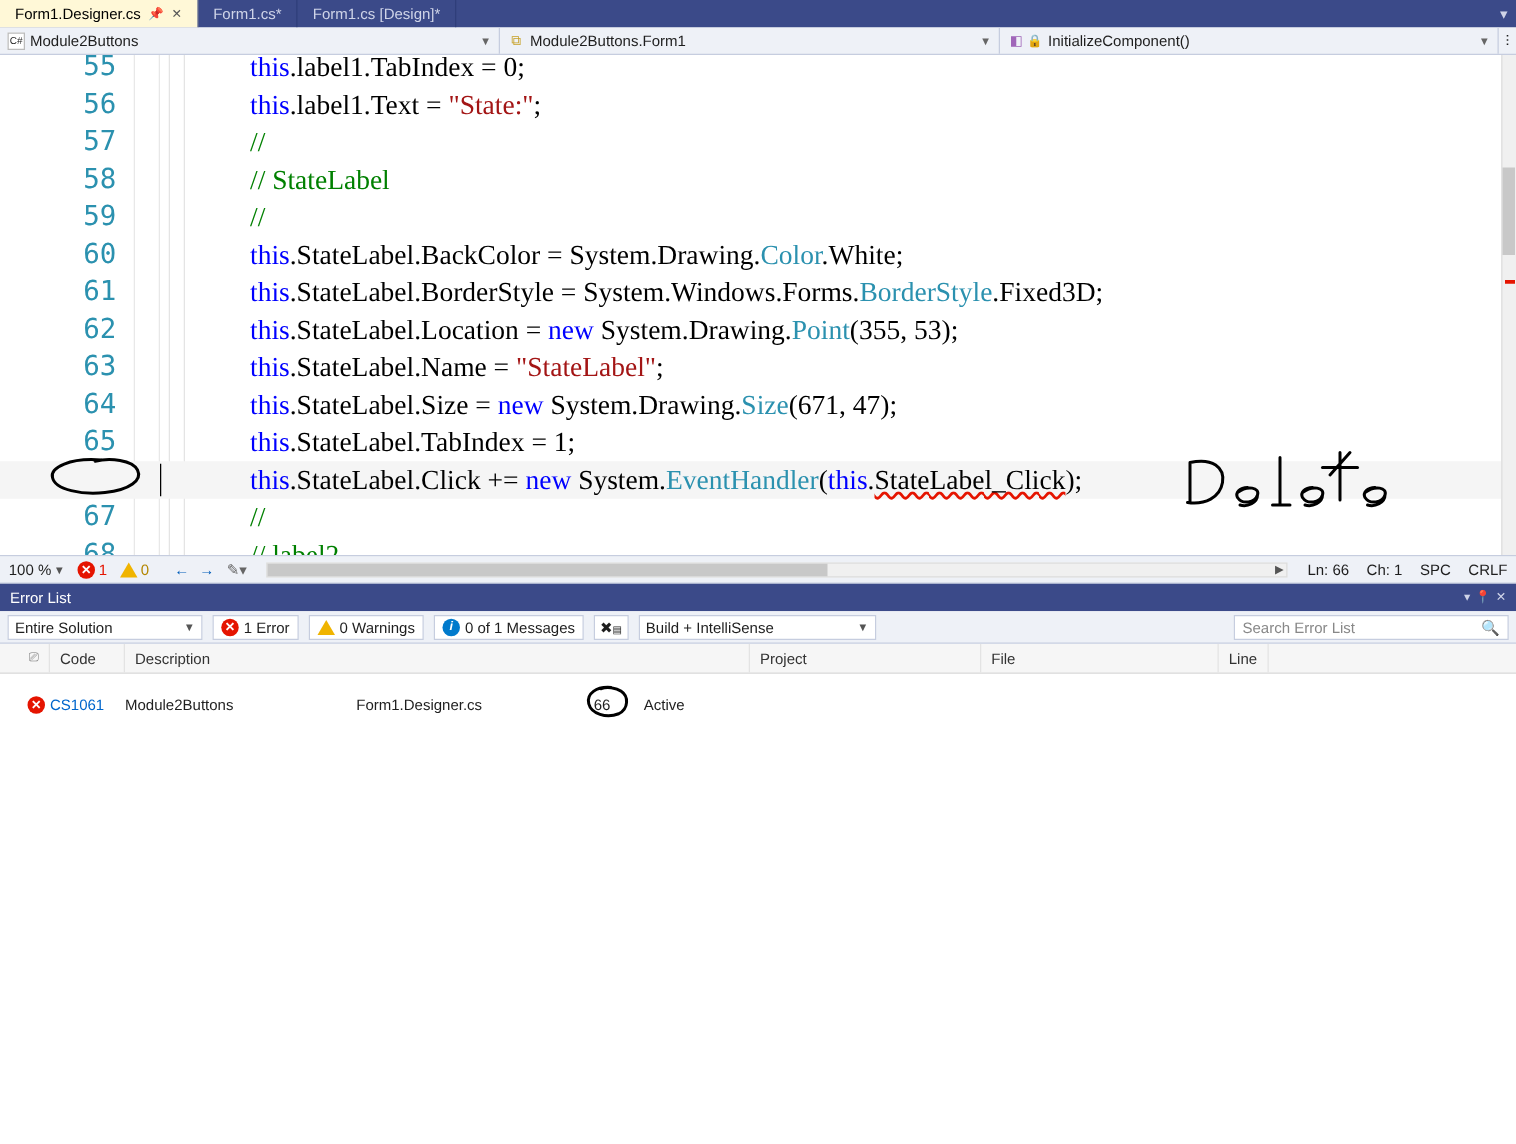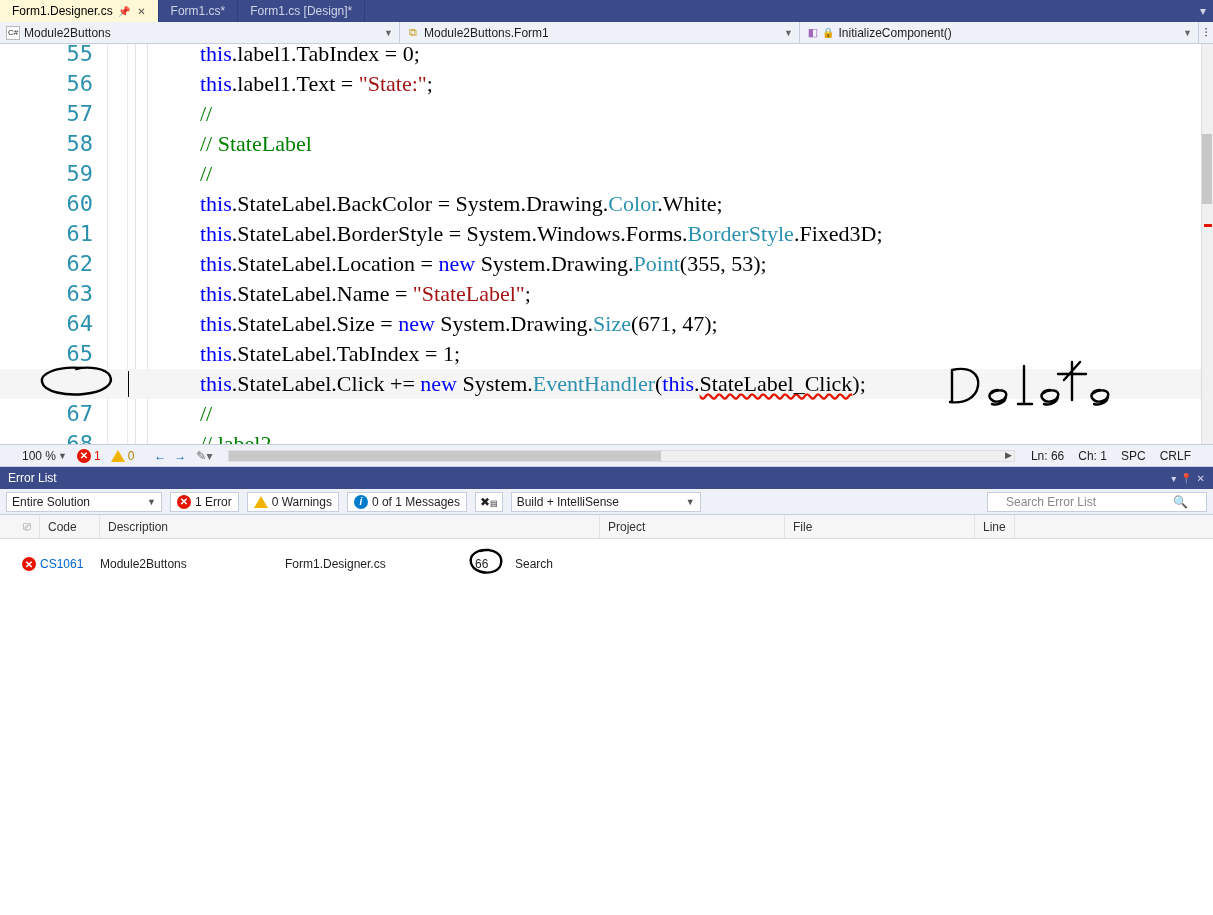--- a/index.html
+++ b/index.html
@@ -36,37 +36,37 @@
   .tok-err { text-decoration: underline wavy #e51400; text-decoration-skip-ink: none; font-family: Liberation Serif, serif;}
   .current-line-bg { position:absolute; left:0; right:0; height:30px; background:#f5f5f5; }
   .caret { position:absolute; width:1px; height:26px; background:#000; }
   .screwdriver { position:absolute; font-size:14px; color:#888; transform:rotate(-40deg);}
   .vscroll { position:absolute; right:0; top:0; bottom:0; width:12px; background:#f0f0f0; border-left:1px solid #ddd;}
   .vscroll-thumb { position:absolute; right:1px; width:10px; background:#c8c8c8;}
   .err-marker { position:absolute; right:1px; width:8px; height:3px; background:#e51400;}
   
   .hand-annot { position:absolute; pointer-events:none; }
   
-  .editor-status { height:22px; background:#eef1f7; display:flex; align-items:center; font-size:12px; border-bottom:1px solid #c6cddf; padding:0 22px; gap:10px;}
+  .editor-status { height:22px; background:#eef1f7; display:flex; align-items:center; font-size:12px; border-bottom:1px solid #c6cddf; padding:0 7px; gap:10px;}
   .editor-status .zoom { display:flex; align-items:center; gap:2px;}
   .editor-status .navb { display:flex; gap:8px; margin-left:10px;}
   .editor-status .hscroll { flex:1; height:12px; background:#f0f0f0; margin:0 6px; position:relative; border:1px solid #ddd;}
   .editor-status .hscroll .hthumb{ position:absolute; top:0; bottom:0; width:55%; left:0; background:#c8c8c8;}
   .cnt-err { color:#e51400; display:flex; align-items:center; gap:3px;}
   .cnt-wrn { color:#b38600; display:flex; align-items:center; gap:3px;}
   .stat-right { display:flex; gap:14px; margin-left:auto; font-size:12px;}
   
   .panel-title { height:22px; background:#3b4a89; color:#fff; display:flex; align-items:center; padding:0 8px; font-size:12px;}
   .panel-title .tools { margin-left:auto; display:flex; gap:4px; color:#cfd4e8; font-size:10px;}
   .err-toolbar { height:26px; background:#eef1f7; display:flex; align-items:center; padding:0 6px; gap:8px; border-bottom:1px solid #c6cddf; font-size:12px;}
   .tbtn { display:flex; align-items:center; gap:4px; padding:2px 6px; border:1px solid transparent;}
   .tbtn.bordered { border:1px solid #c6cddf; background:#fff;}
   .scope-dd { width:156px; border:1px solid #c6cddf; background:#fff; padding:2px 5px; display:flex; align-items:center;}
   .scope-dd .drop{margin-left:auto; font-size:9px; color:#555;}
-  .search-box { margin-left:auto; width:220px; border:1px solid #c6cddf; background:#fff; padding:2px 18px; color:#888; display:flex; align-items:center;gap:36px;}
+  .search-box { margin-left:auto; width:220px; border:1px solid #c6cddf; background:#fff; padding:2px 6px; color:#888; display:flex; align-items:center;gap:36px;}
   .err-table { flex:1; display:flex; flex-direction:column; font-size:12px; overflow:hidden;}
   .err-head { display:flex; height:24px; background:#f6f6f6; border-bottom:1px solid #d9d9d9; align-items:center;}
   .err-head .hc { padding:0 8px; border-right:1px solid #e3e3e3; height:100%; display:flex; align-items:center; color:#333;}
   .err-row { display:flex; align-items:flex-start; padding:4px 0; }
   .c-icon { width:40px; display:flex; justify-content:flex-end; padding-right:4px; padding-top:14px;}
   .c-code { width:60px; color:#0066cc; padding-top:14px;}
   .c-desc { width:500px; color:#1e1e1e; padding-right:10px; line-height:16px;}
   .c-proj { width:185px; padding-top:14px;}
   .c-file { width:190px; padding-top:14px;}
   .c-line { width:40px; padding-top:14px;}
@@ -243,15 +243,15 @@
       </div>
     <div class="c-code">CS1061</div>
     <div class="c-proj">Module2Buttons</div>
     <div class="c-file">Form1.Designer.cs</div>
     <div class="c-line" style="position:relative;">
       <svg class="anno" style="position:absolute;left:-8px;top:4px;width:38px;height:30px;" viewBox="0 0 38 30">
         <path d="M 22 3 C 10 2, 2 8, 4 16 C 6 24, 18 28, 28 24 C 36 20, 36 10, 30 6 C 26 3, 18 2, 14 4"></path>
       </svg>
       <span>66</span>
     </div>
-    <div class="c-supp">Search</div>
+    <div class="c-supp">Active</div>
   </div>
 </div>
 
 </body></html>

